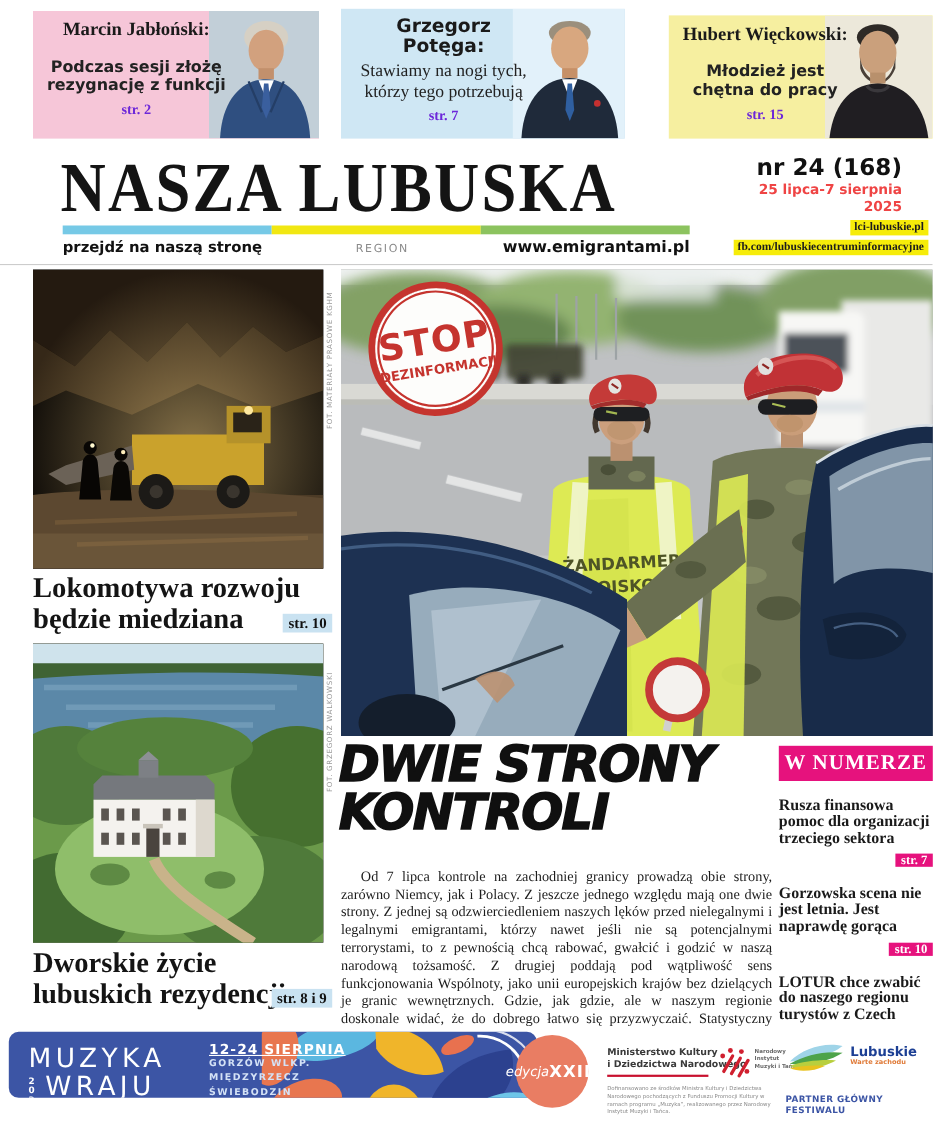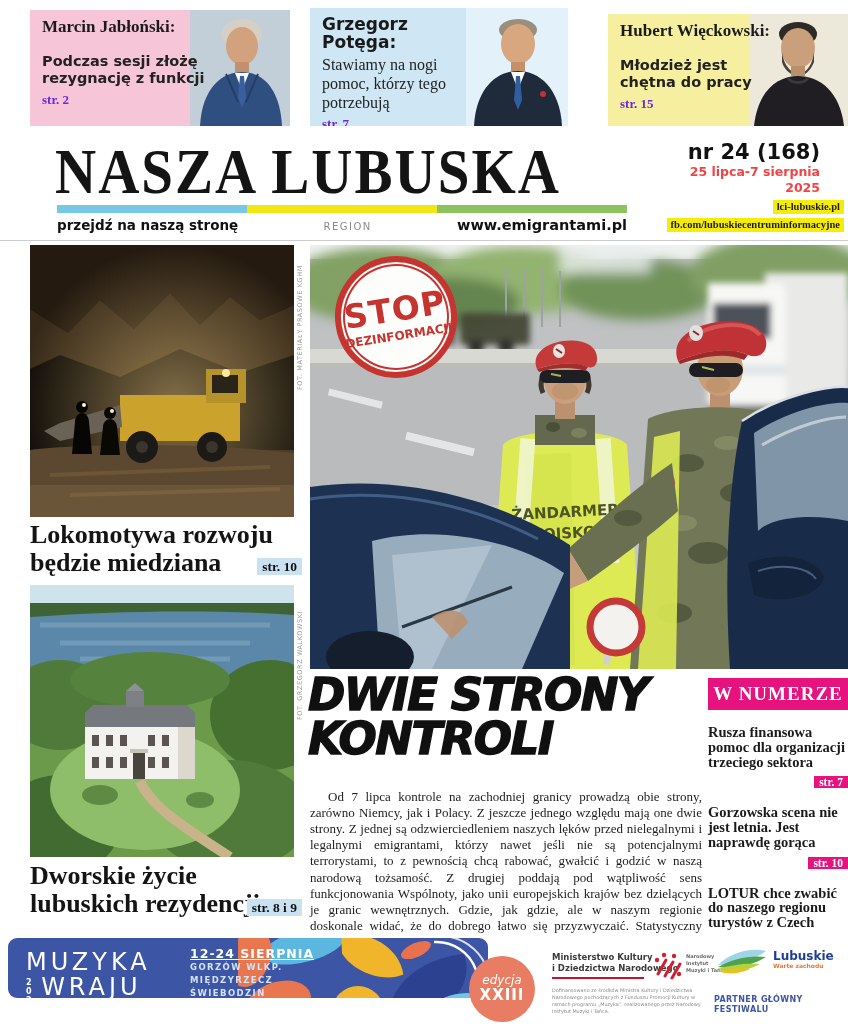--- a/index.html
+++ b/index.html
@@ -5,21 +5,21 @@
   * { margin:0; padding:0; box-sizing:border-box; }
   html,body { background:#ffffff; }
   .page { position:relative; width:848px; height:1024px; background:#fff; overflow:hidden;
           font-family:"Liberation Serif", serif; color:#111; }
 
   
   .teaser { position:absolute; overflow:hidden; }
   .t1 { left:30px; top:10px;  width:260px; height:116px; background:#f6c6d8; }
   .t2 { left:310px; top:8px;  width:258px; height:118px; background:#cfe7f4; }
   .t3 { left:608px; top:14px; width:240px; height:112px; background:#f6efa0; }
-  .teaser-text { position:absolute; left:12px; top:8px; width:63%; z-index:2; }
+  .teaser-text { position:absolute; left:12px; top:8px; width:63%; z-index:2;text-align:center; }
   .t-name-serif { font:800 17px/1.1 "Liberation Serif", serif; color:#1a1a1a; }
   .t-name-sans  { font:800 17px/1.05 "DejaVu Sans", sans-serif; color:#1a1a1a; }
   .t-body-sans  { font:600 14.5px/1.22 "DejaVu Sans", sans-serif; margin-top:16px; color:#222; }
   .t-body-serif { font:400 16px/1.2 "Liberation Serif", serif; margin-top:3px; color:#222; }
   .t-page { font:800 13px/1 "Liberation Serif", serif; margin-top:5px; color:#6d28d9; }
   .teaser-photo { position:absolute; right:0; top:0; height:100%; z-index:1; }
 
   
   .mast-title { position:absolute; left:55px; top:139px; font:700 57px/1 "Liberation Serif", serif;
                 letter-spacing:2px; color:#141414; transform:scaleY(1.12); transform-origin:left top; white-space:nowrap; }
@@ -89,22 +89,22 @@
   .mz-logo { position:absolute; left:18px; top:12px; color:#fff; }
   .mz-w1 { font:400 24px/1 "DejaVu Sans", sans-serif; letter-spacing:4px; }
   .mz-row2 { display:flex; align-items:flex-start; margin-top:1px; }
   .mz-year { width:2ch; font:600 8px/1.1 "DejaVu Sans", sans-serif; word-break:break-all;
              letter-spacing:1px; border-bottom:1px solid #fff; margin:4px 4px 0 0; padding-bottom:2px; }
   .mz-w2 { font:400 24px/1 "DejaVu Sans", sans-serif; letter-spacing:4px; }
   .mz-dates { position:absolute; left:182px; top:10px; color:#fff; }
   .mz-d1 { font:800 12.5px/1 "DejaVu Sans", sans-serif; letter-spacing:1px;text-decoration:underline; }
   .mz-city { font:600 8.5px/1.55 "DejaVu Sans", sans-serif; letter-spacing:1.4px; color:#d4e2f6; }
   .mz-city:first-of-type { margin-top:6px; }
-  .ed-circle { position:absolute; left:469px; top:21px; width:66px; height:66px; border-radius:50%;
-               background:#e97d63; color:#fff; display:flex; flex-direction:column;
+  .ed-circle { position:absolute; left:469px; top:6px; width:66px; height:66px; border-radius:50%;
+               background:#e97d63; color:#fff; display:flex; flex-direction:row;
                align-items:center; justify-content:center; z-index:3; }
   .ed-l { font:400 12px/1 "DejaVu Sans", sans-serif; font-style:italic; }
   .ed-n { font:800 15px/1.2 "DejaVu Sans", sans-serif; letter-spacing:1px; }
   .ministry { position:absolute; left:552px; top:17px; width:140px; }
   .min-line { font:700 8.5px/1.3 "DejaVu Sans", sans-serif; color:#3a3a3a; }
   .min-rule { width:92px; height:2px; background:#c8102e; margin-top:3px; }
   .fineprint { position:absolute; left:552px; top:52px; width:158px;
                font:400 4.9px/1.4 "DejaVu Sans", sans-serif; color:#8a8a8a; }
   .nimit { position:absolute; left:652px; top:15px; display:flex; }
   .nimit-text { width:42px; font:600 5px/1.35 "DejaVu Sans", sans-serif; color:#6a6a6a; margin-left:4px; margin-top:3px; }
@@ -134,21 +134,21 @@
       <path d="M10,116 C12,78 32,62 52,62 C72,62 90,78 92,116 Z" fill="#2f4f80"></path>
       <path d="M45,63 L52,80 L59,63 Z" fill="#ffffff"></path>
       <path d="M50,66 L54,66 L56,88 L52,98 L48,88 Z" fill="#3a5f9e"></path>
       <path d="M36,64 L48,92 M68,64 L56,92" stroke="#243e66" stroke-width="2" fill="none"></path>
     </svg>
   </div>
 
   <div class="teaser t2">
     <div class="teaser-text">
       <div class="t-name-sans">Grzegorz Potęga:</div>
-      <div class="t-body-serif">Stawiamy na nogi pomoc, którzy tego potrzebują</div>
+      <div class="t-body-serif">Stawiamy na nogi tych, którzy tego potrzebują</div>
       <div class="t-page">str. 7</div>
     </div>
     <svg class="teaser-photo" width="102" height="118" viewBox="0 0 102 118">
       <rect width="102" height="118" fill="#e2f1fa"></rect>
       <ellipse cx="52" cy="22" rx="19" ry="11" fill="#9b8f7c"></ellipse>
       <ellipse cx="52" cy="36" rx="17" ry="20" fill="#d8a77f"></ellipse>
       <rect x="45" y="54" width="14" height="9" fill="#c69067"></rect>
       <path d="M8,118 C10,80 31,63 52,63 C73,63 94,80 96,118 Z" fill="#1f2a3a"></path>
       <path d="M45,64 L52,82 L59,64 Z" fill="#ffffff"></path>
       <path d="M50,68 L54,68 L56,92 L52,102 L48,92 Z" fill="#2f5fa0"></path>

